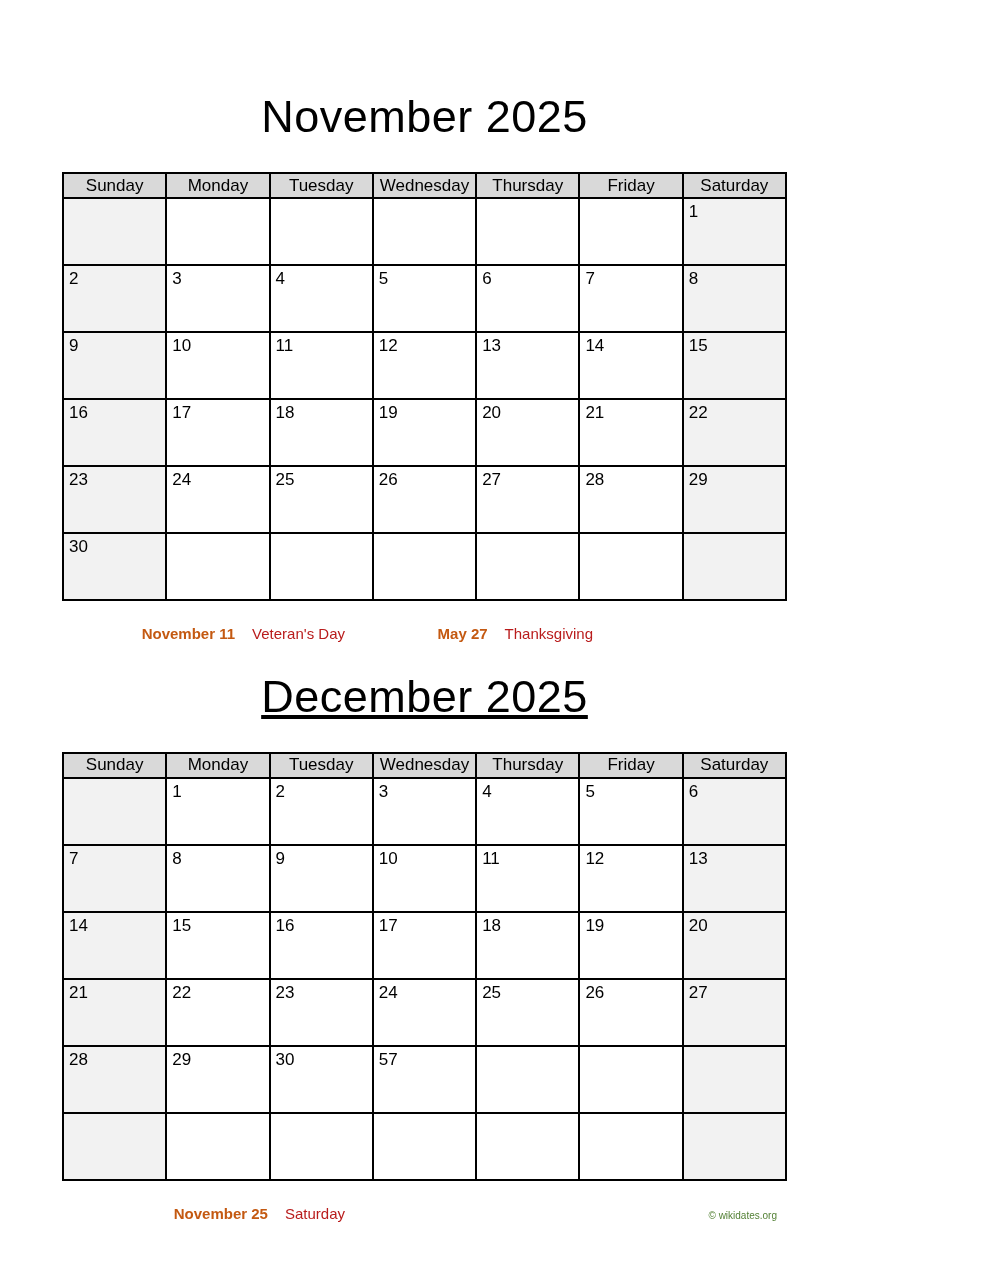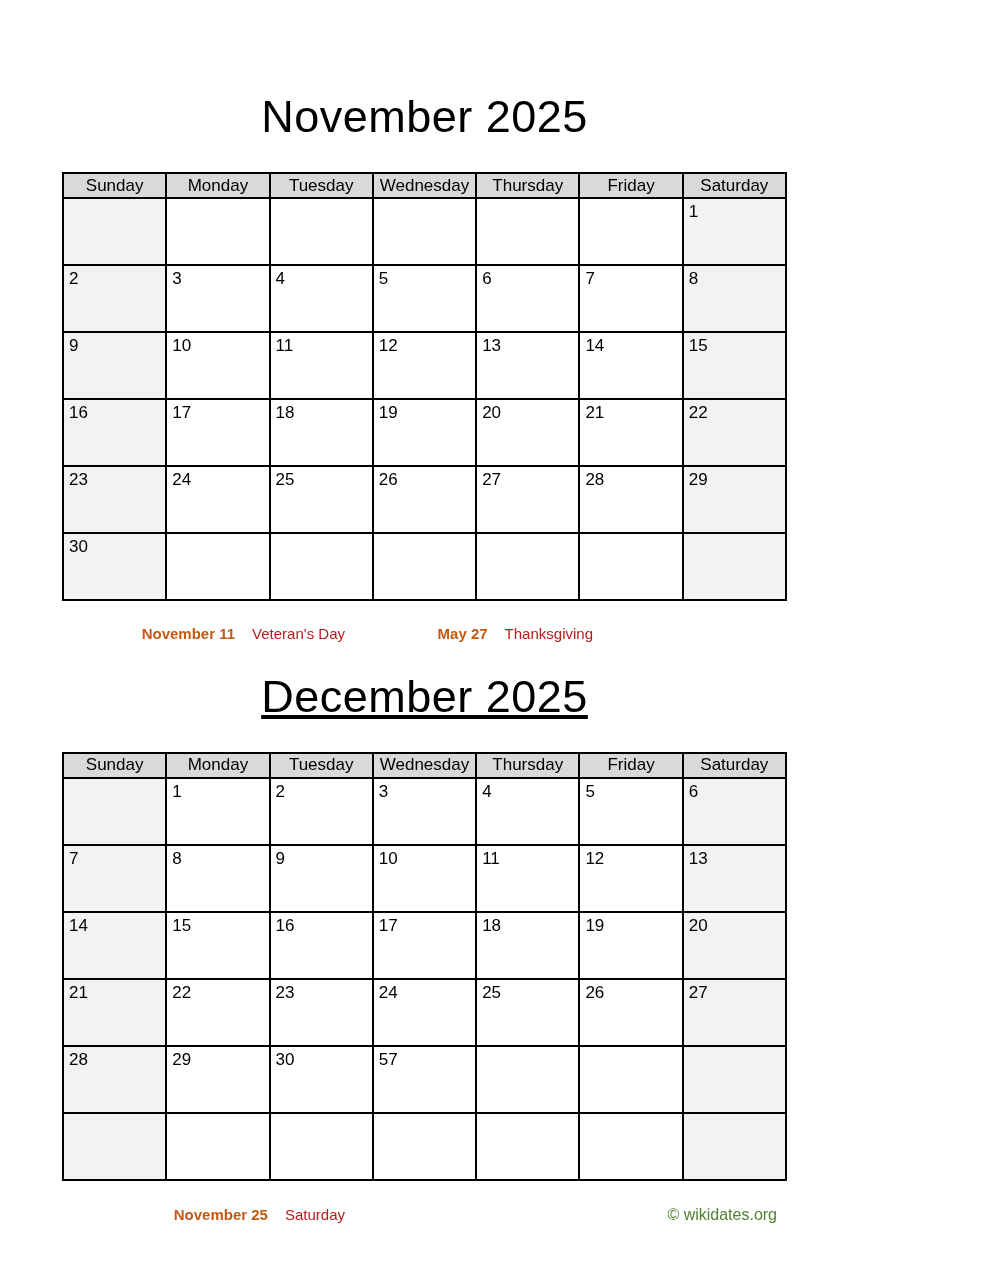--- a/index.html
+++ b/index.html
@@ -66,21 +66,21 @@
   .holiday-date {
     font-weight: 700;
     color: var(--holiday-date-color, #c45911);
     margin-right: 17px;
     white-space: nowrap;
   }
   .holiday-name { color: #b91c1c; white-space: nowrap; }
   .copyright {
     margin-left: auto;
     color: var(--copyright-color, #538135);
-    font-size: 16px;
+    font-size: 10px;
     text-decoration: none;
     white-space: nowrap;
   }
 </style>
 </head>
 <body>
 
 <div class="page">
 
   <section class="month month--first">

